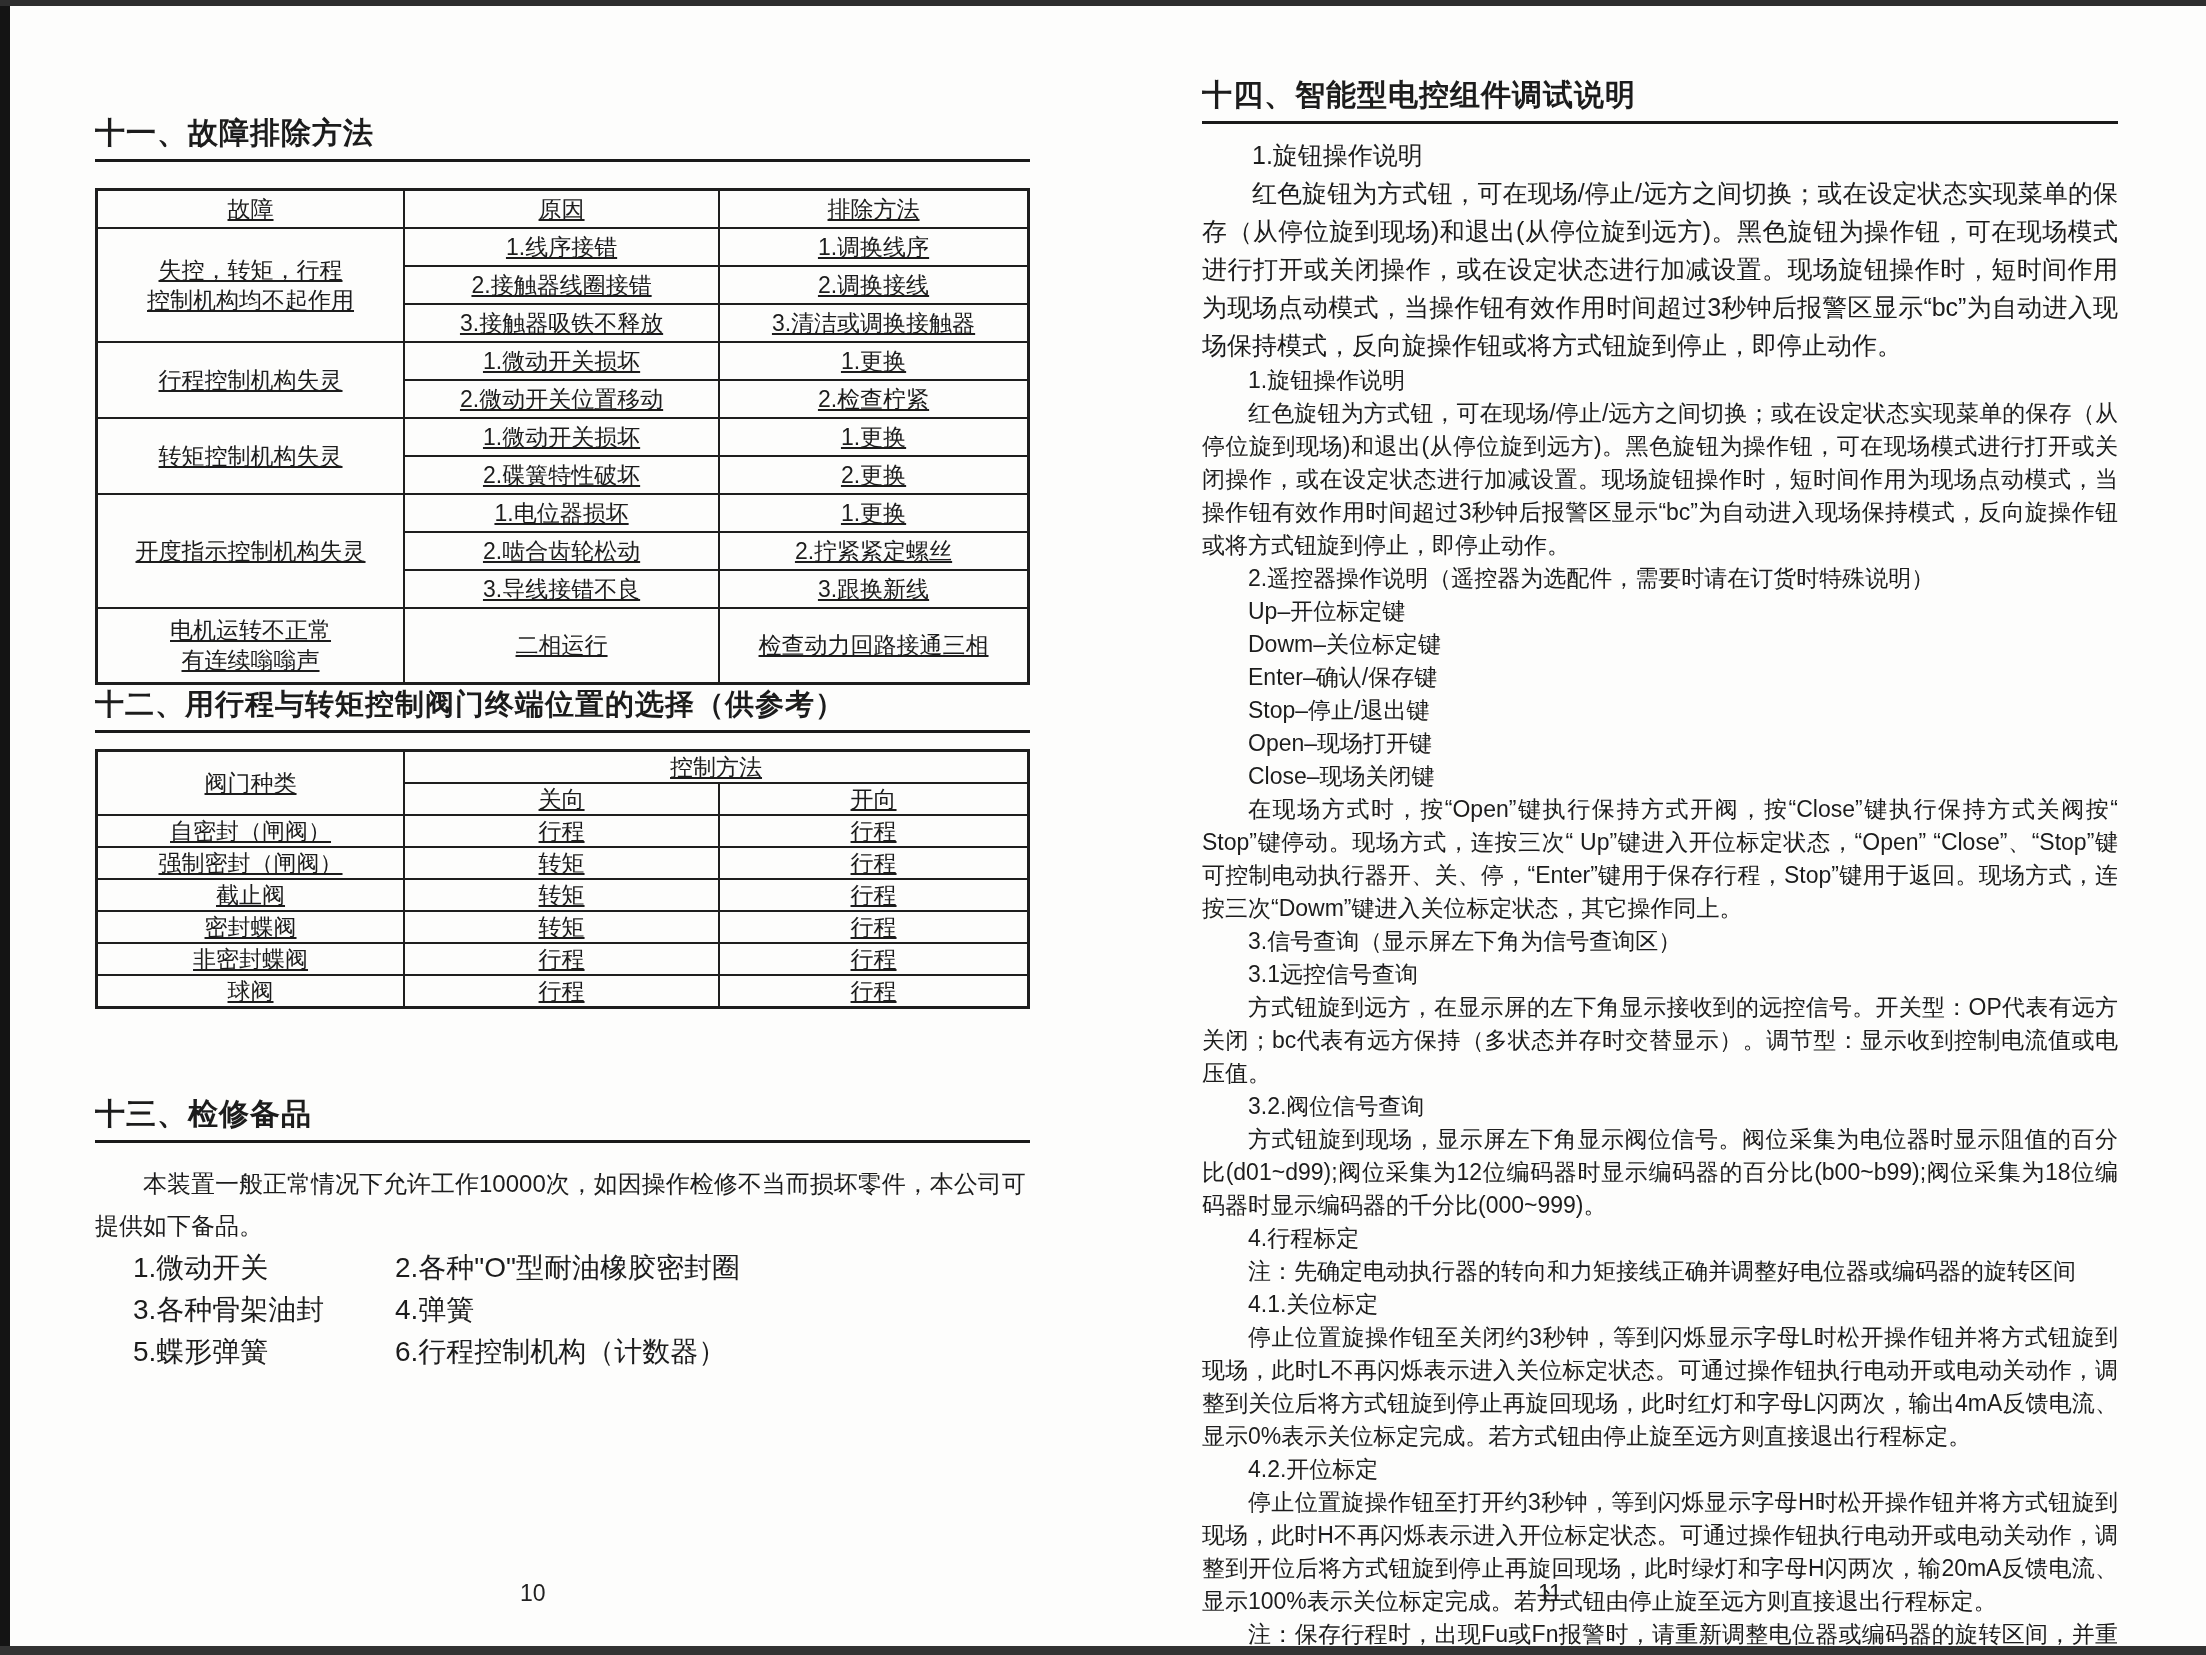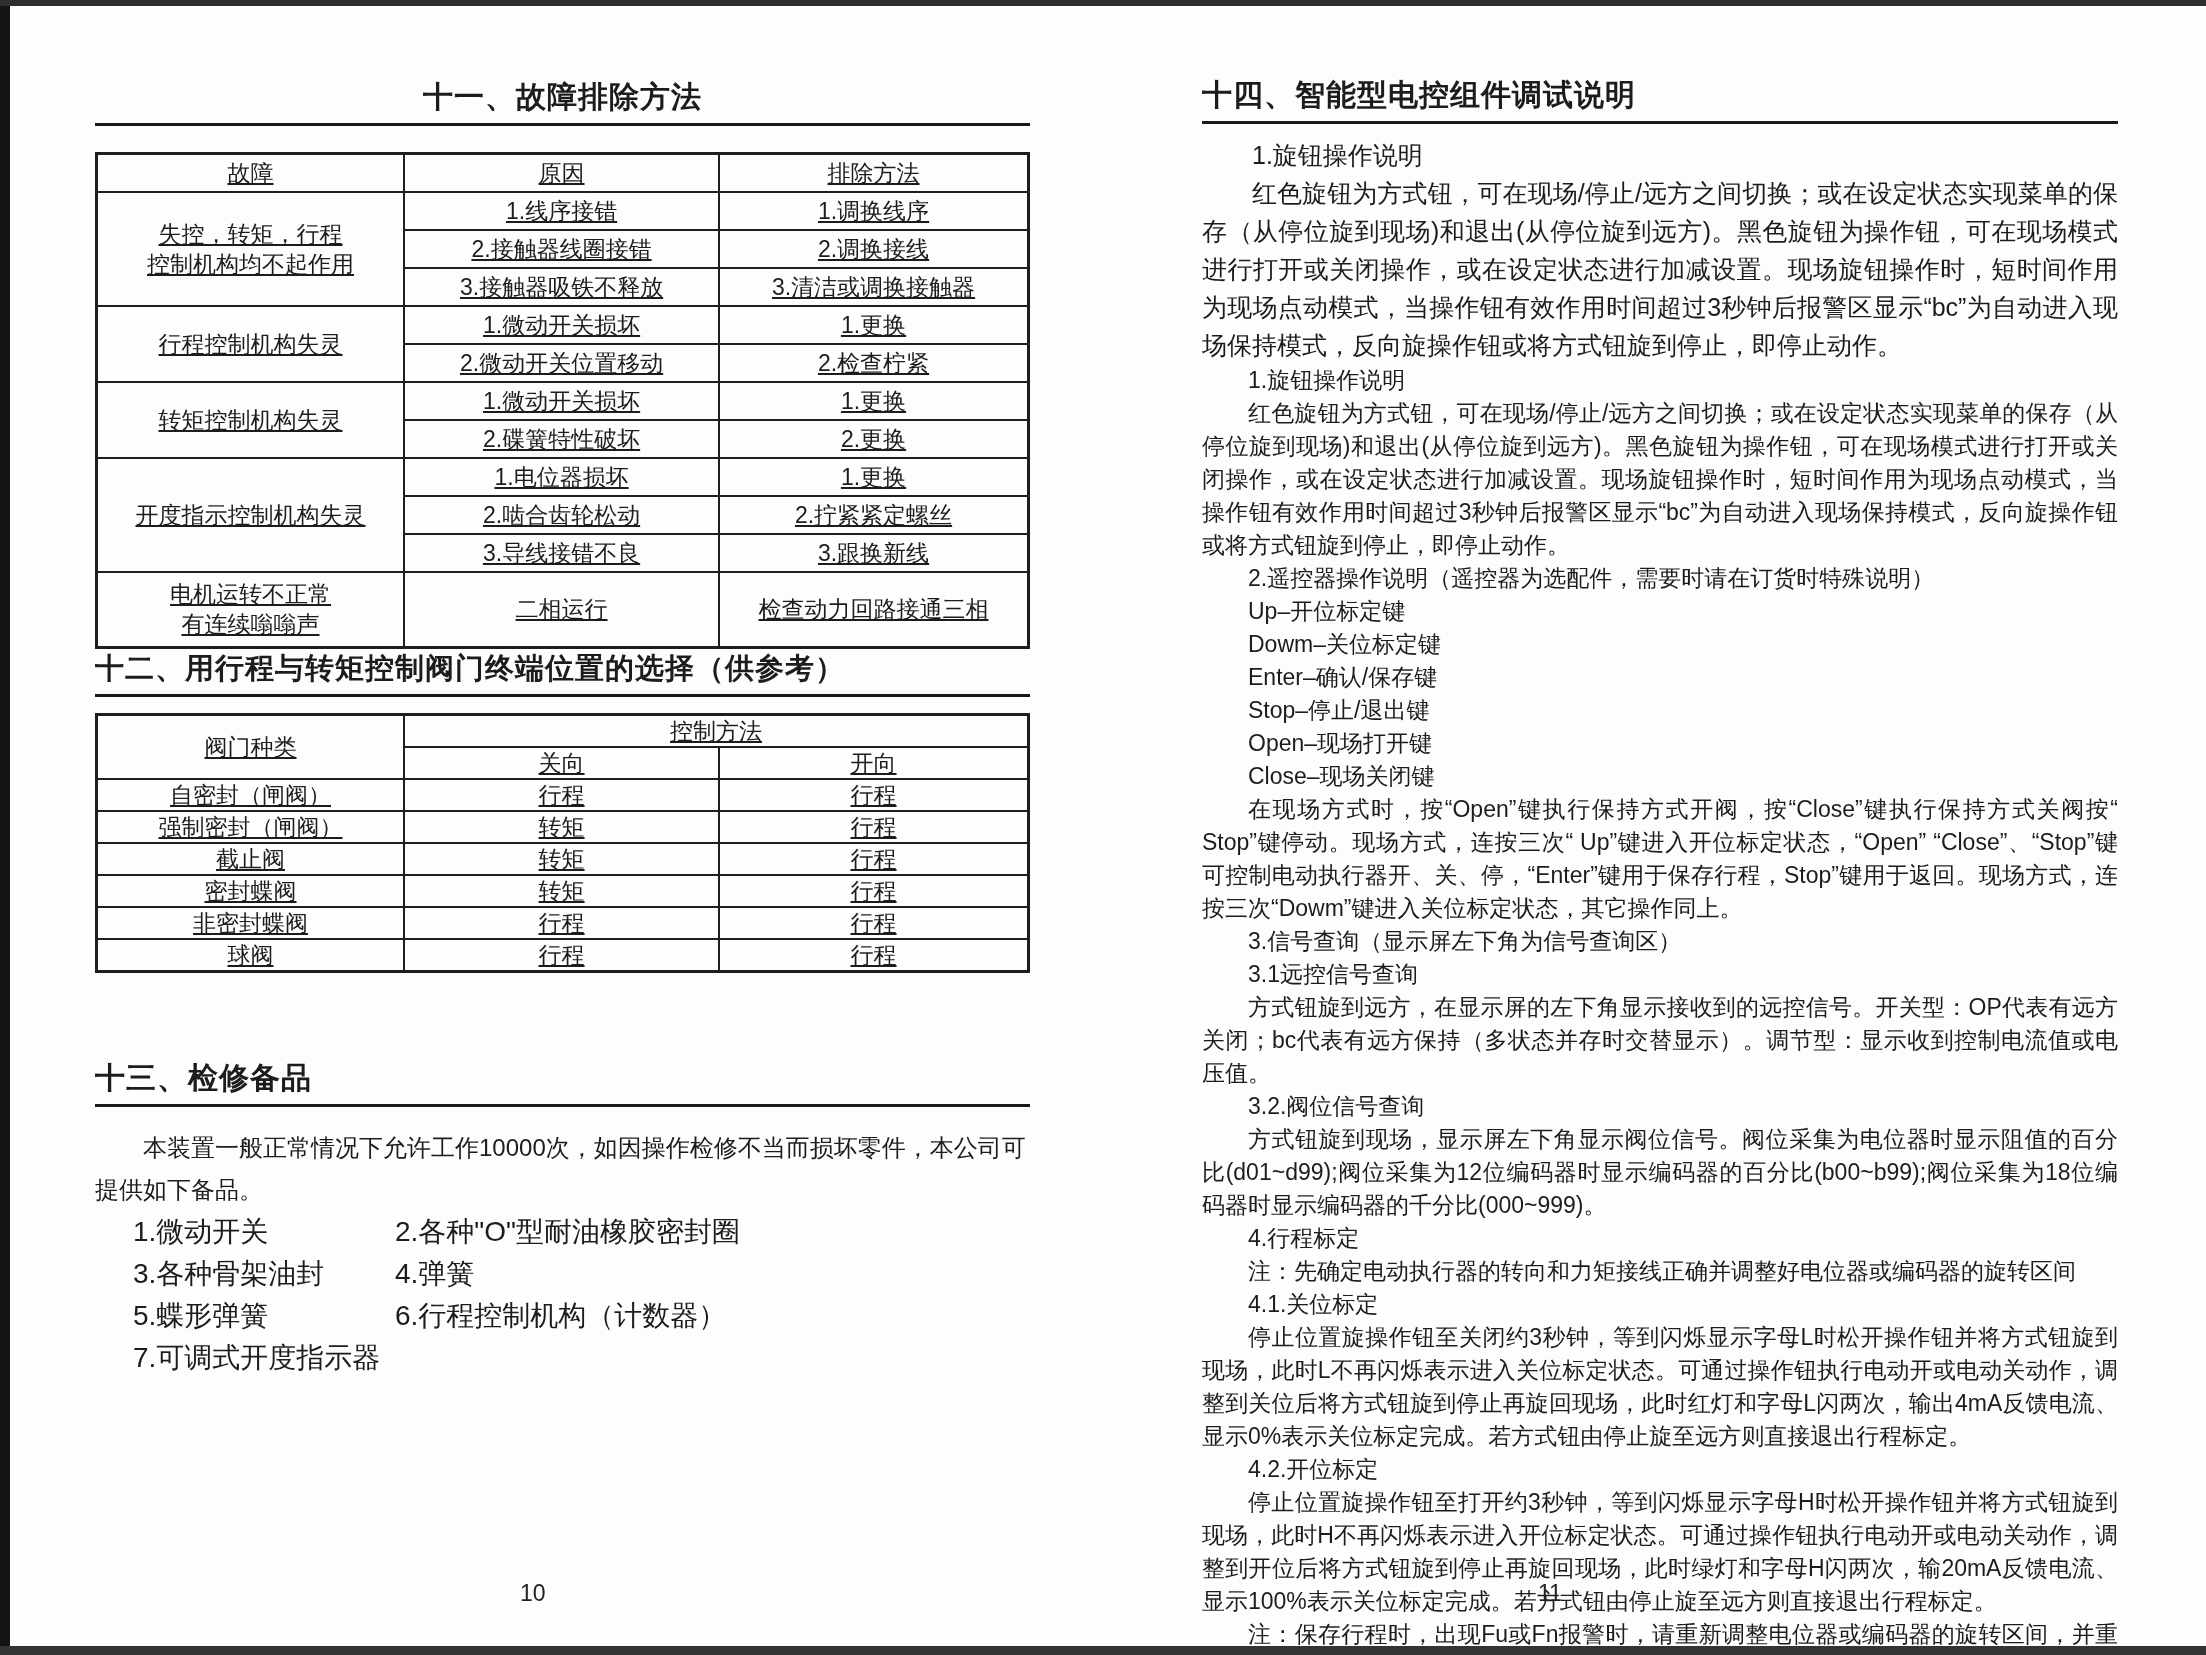--- a/index.html
+++ b/index.html
@@ -15,21 +15,21 @@
 
   .col { position:absolute; top:0; }
   .col-left  { left:95px;  width:935px; }
   .col-right { left:1202px; width:916px; }
 
   .sec-title {
     font-weight:bold; font-size:30px; line-height:38px;
     letter-spacing:1px; padding-bottom:7px;
     border-bottom:3px solid #1a1a1a; margin:0;
   }
-  .sec-title.t11 { margin-top:78px;text-align:center; }
+  .sec-title.t11 { margin-top:114px; }
   .sec-title.t12 { font-size:29px; }
   .sec-title.t13 { margin-top:86px; }
   .sec-title.t14 { margin-top:76px; }
 
   table { border-collapse:collapse; width:100%; table-layout:fixed; }
   .tbl { margin-top:26px; border:3px solid #1e1e1e;text-decoration:underline; }
   .tbl td, .tbl th {
     border:2px solid #1e1e1e; font-weight:normal;
     text-align:center; vertical-align:middle;
     font-size:23px; line-height:30px; padding:0 4px;
@@ -202,24 +202,20 @@
         <span class="il">1.微动开关</span>
         <span>2.各种"O"型耐油橡胶密封圈</span>
       </div>
       <div class="item-row">
         <span class="il">3.各种骨架油封</span>
         <span>4.弹簧</span>
       </div>
       <div class="item-row">
         <span class="il">5.蝶形弹簧</span>
         <span>6.行程控制机构（计数器）</span>
-      </div>
-      <div class="item-row">
-        <span class="il">7.可调式开度指示器</span>
-        <span></span>
       </div>
     </div>
   </div>
 
   <div class="col col-right">
 
     <h2 class="sec-title t14">十四、智能型电控组件调试说明</h2>
 
     <div class="blocks">
       <p class="blk blk-heading lg">1.旋钮操作说明</p>

